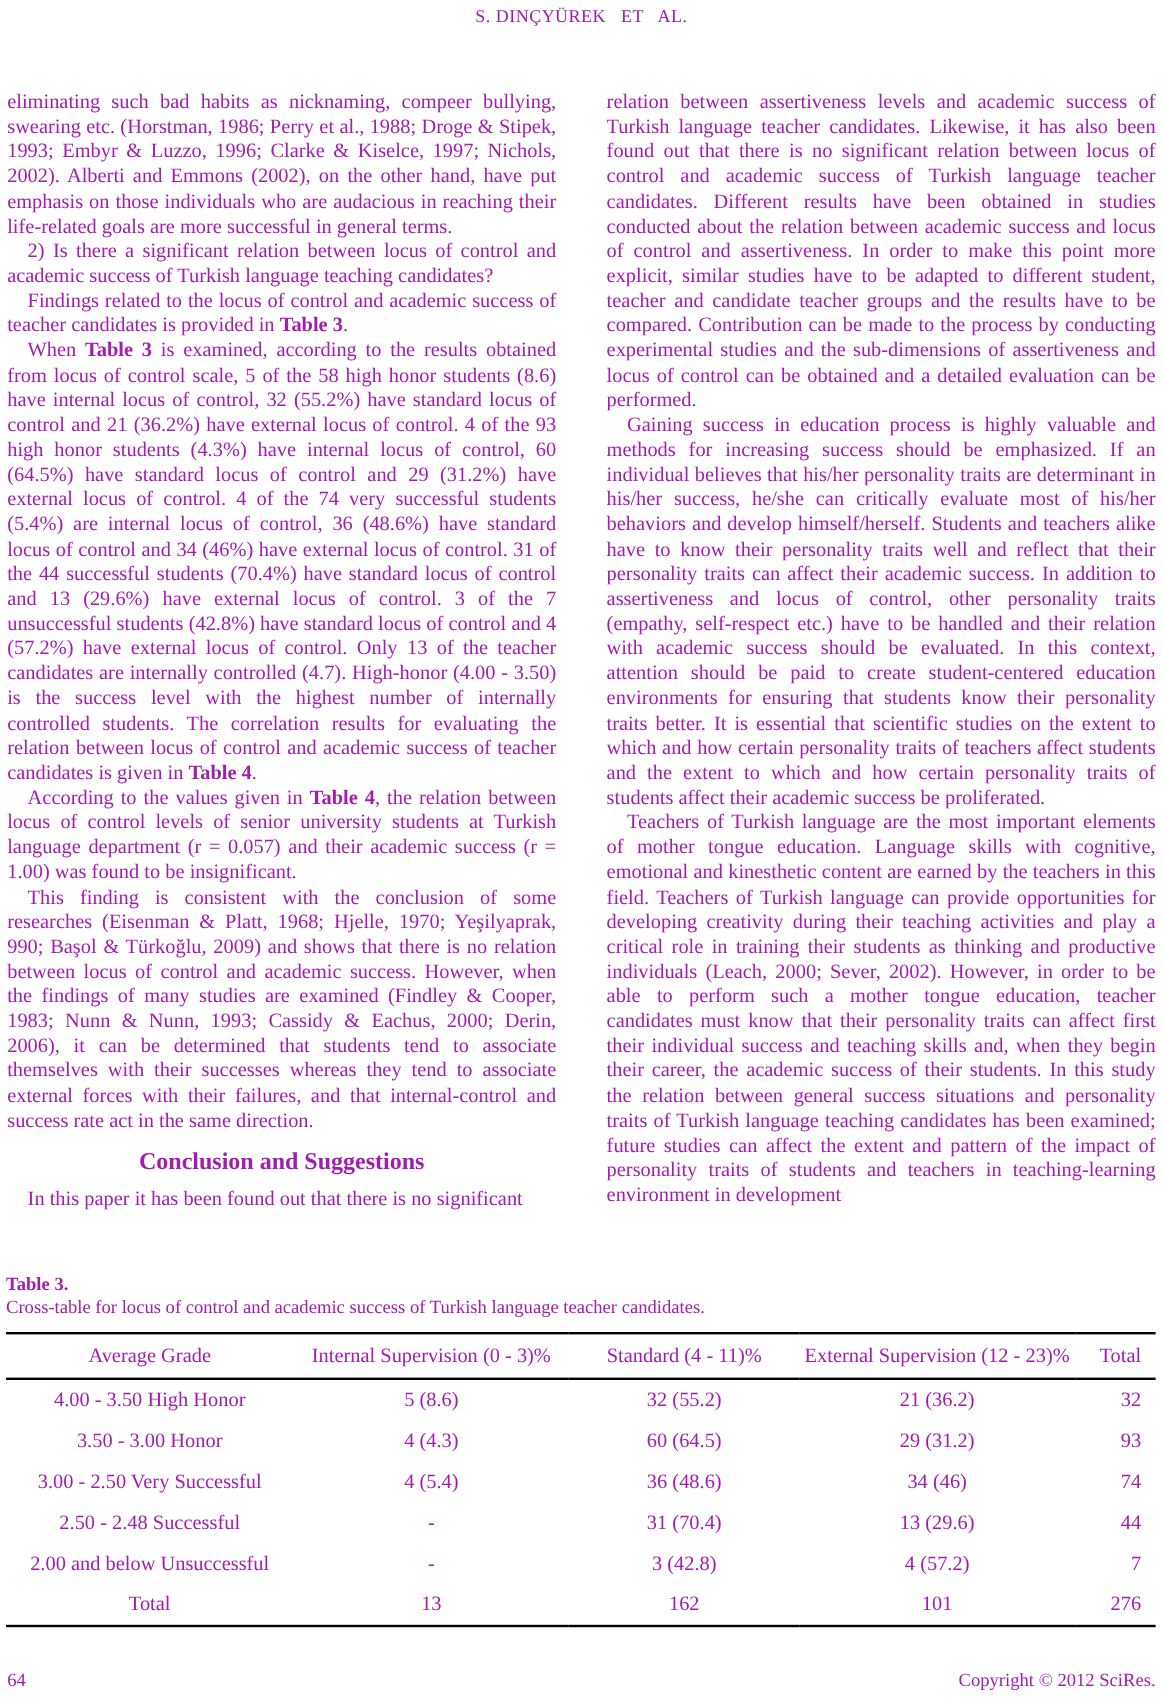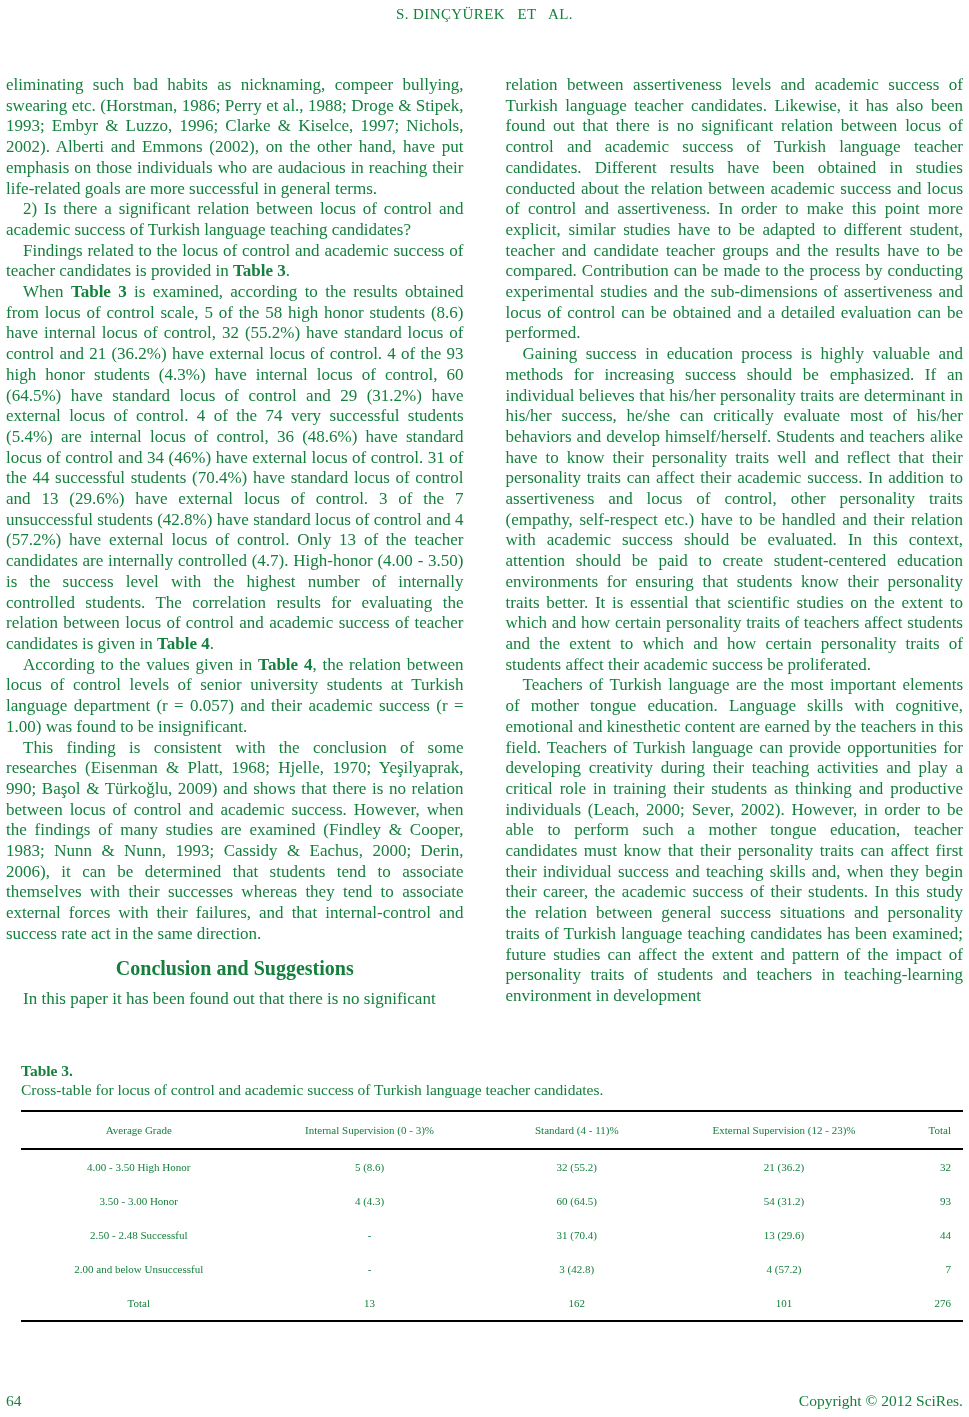--- a/index.html
+++ b/index.html
@@ -1,21 +1,21 @@
 <!DOCTYPE html>
 <html><head>
 <meta charset="utf-8">
 <style>
   html, body { margin:0; padding:0; background:#ffffff; }
   .page {
     position:relative;
     width:969px; height:1417px;
     margin:0 auto;
     background:#ffffff;
-    color:#15803d;
+    color:#a21caf;
     font-family:"Liberation Serif", serif;
     box-sizing:border-box;
     padding:4px 6px 0 6px;
     overflow:hidden;
   }
   .running-head {
     text-align:center;
     font-size:15px;
     white-space:pre;
     letter-spacing:0.4px;
@@ -38,33 +38,33 @@
   p.para.noindent { text-indent:0; }
   h2.section-heading {
     font-size:20px;
     font-weight:bold;
     text-align:center;
     margin:13px 0 11px 0;
   }
   .table-section {
     position:absolute;
     top:1062px;
-    left:21px;
+    left:5px;
     right:6px;
   }
   .table-label { font-weight:bold; font-size:15.5px; }
   .table-caption { font-size:15.5px; margin-top:1px; }
   table.data-table {
     width:100%;
     border-collapse:collapse;
     table-layout:fixed;
     margin-top:11px;
     border-top:2.5px solid #000;
     border-bottom:2.5px solid #000;
-    font-size:11px;
+    font-size:17px;
   }
   table.data-table col.c1 { width:25%; }
   table.data-table col.c2 { width:24%; }
   table.data-table col.c3 { width:20%; }
   table.data-table col.c4 { width:24%; }
   table.data-table col.c5 { width:7%; }
   table.data-table th {
     font-weight:normal;
     border-bottom:2px solid #000;
     height:36px;
@@ -167,24 +167,31 @@
             <td>5 (8.6)</td>
             <td>32 (55.2)</td>
             <td>21 (36.2)</td>
             <td>32</td>
           </tr>
 
           <tr>
             <td>3.50 - 3.00 Honor</td>
             <td>4 (4.3)</td>
             <td>60 (64.5)</td>
-            <td>54 (31.2)</td>
+            <td>29 (31.2)</td>
             <td>93</td>
           </tr>
 
+          <tr>
+            <td>3.00 - 2.50 Very Successful</td>
+            <td>4 (5.4)</td>
+            <td>36 (48.6)</td>
+            <td>34 (46)</td>
+            <td>74</td>
+          </tr>
 
           <tr>
             <td>2.50 - 2.48 Successful</td>
             <td>-</td>
             <td>31 (70.4)</td>
             <td>13 (29.6)</td>
             <td>44</td>
           </tr>
 
           <tr>

